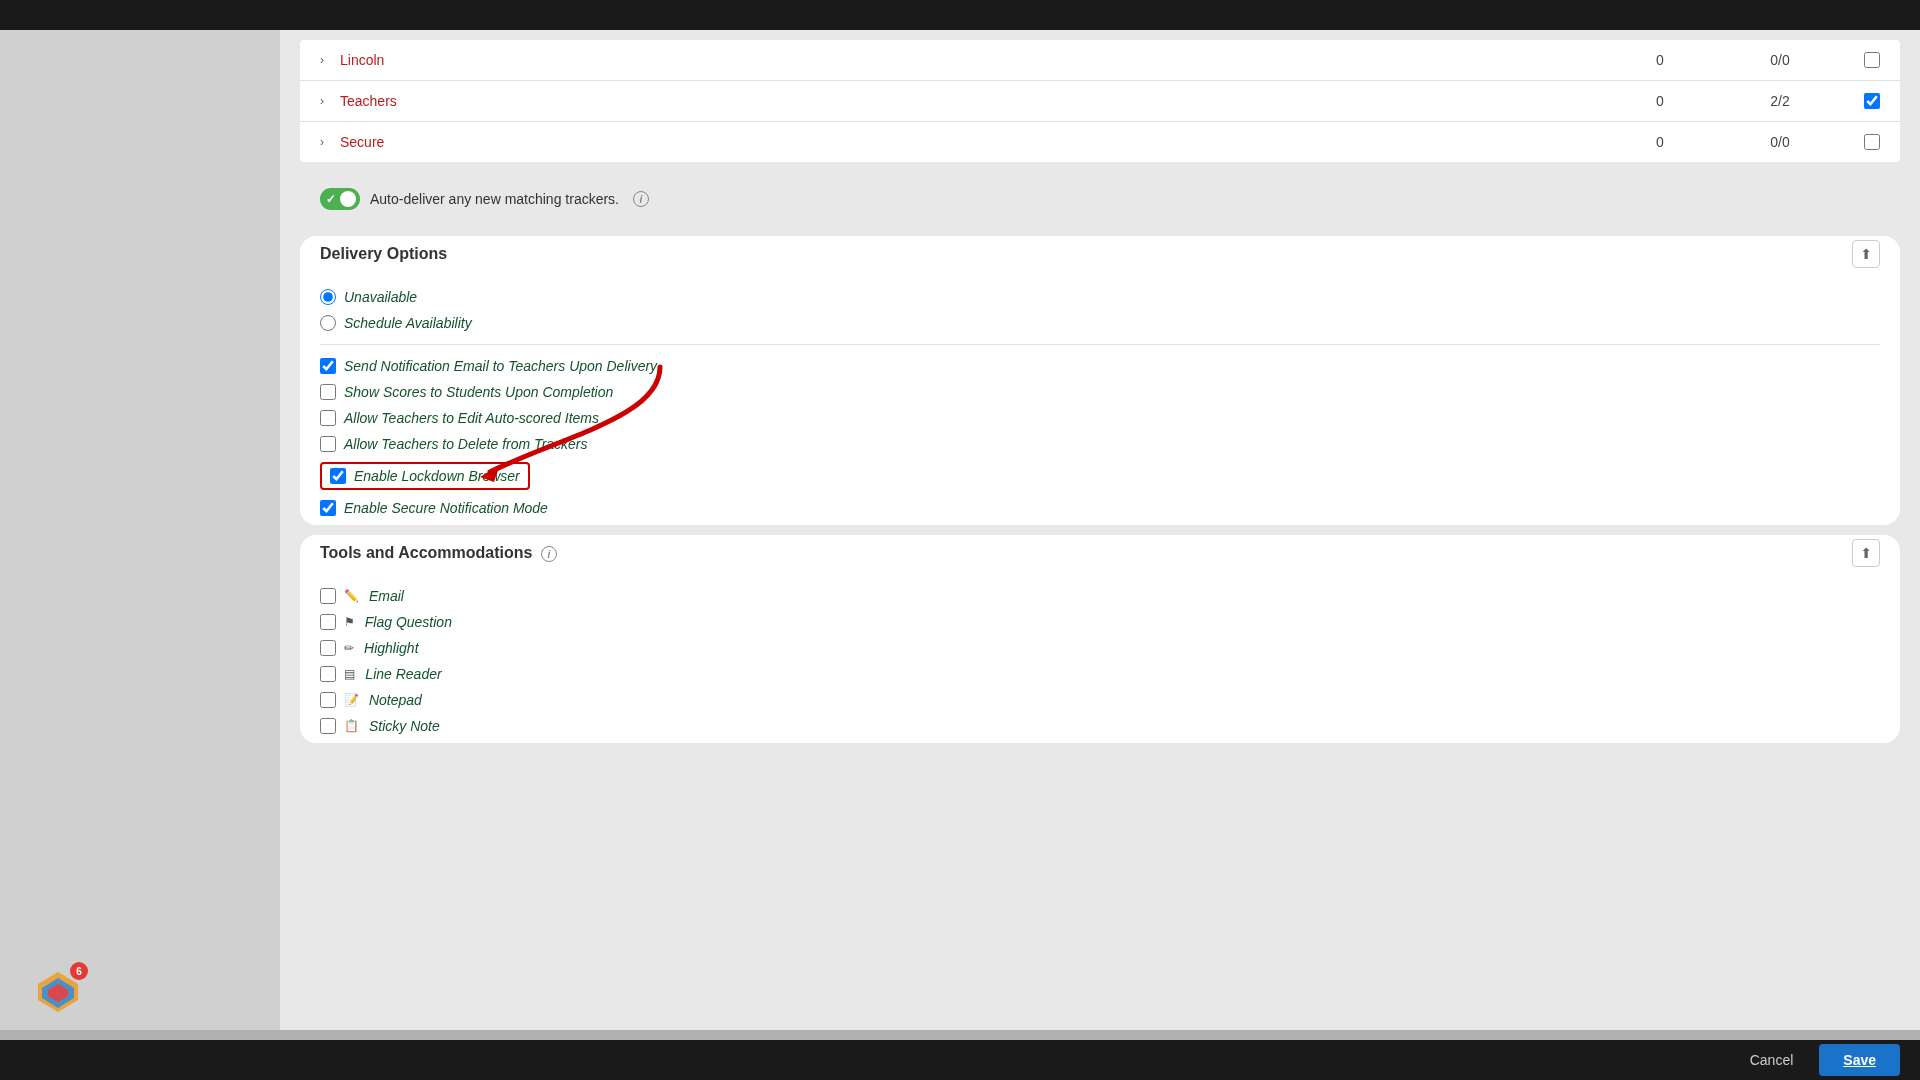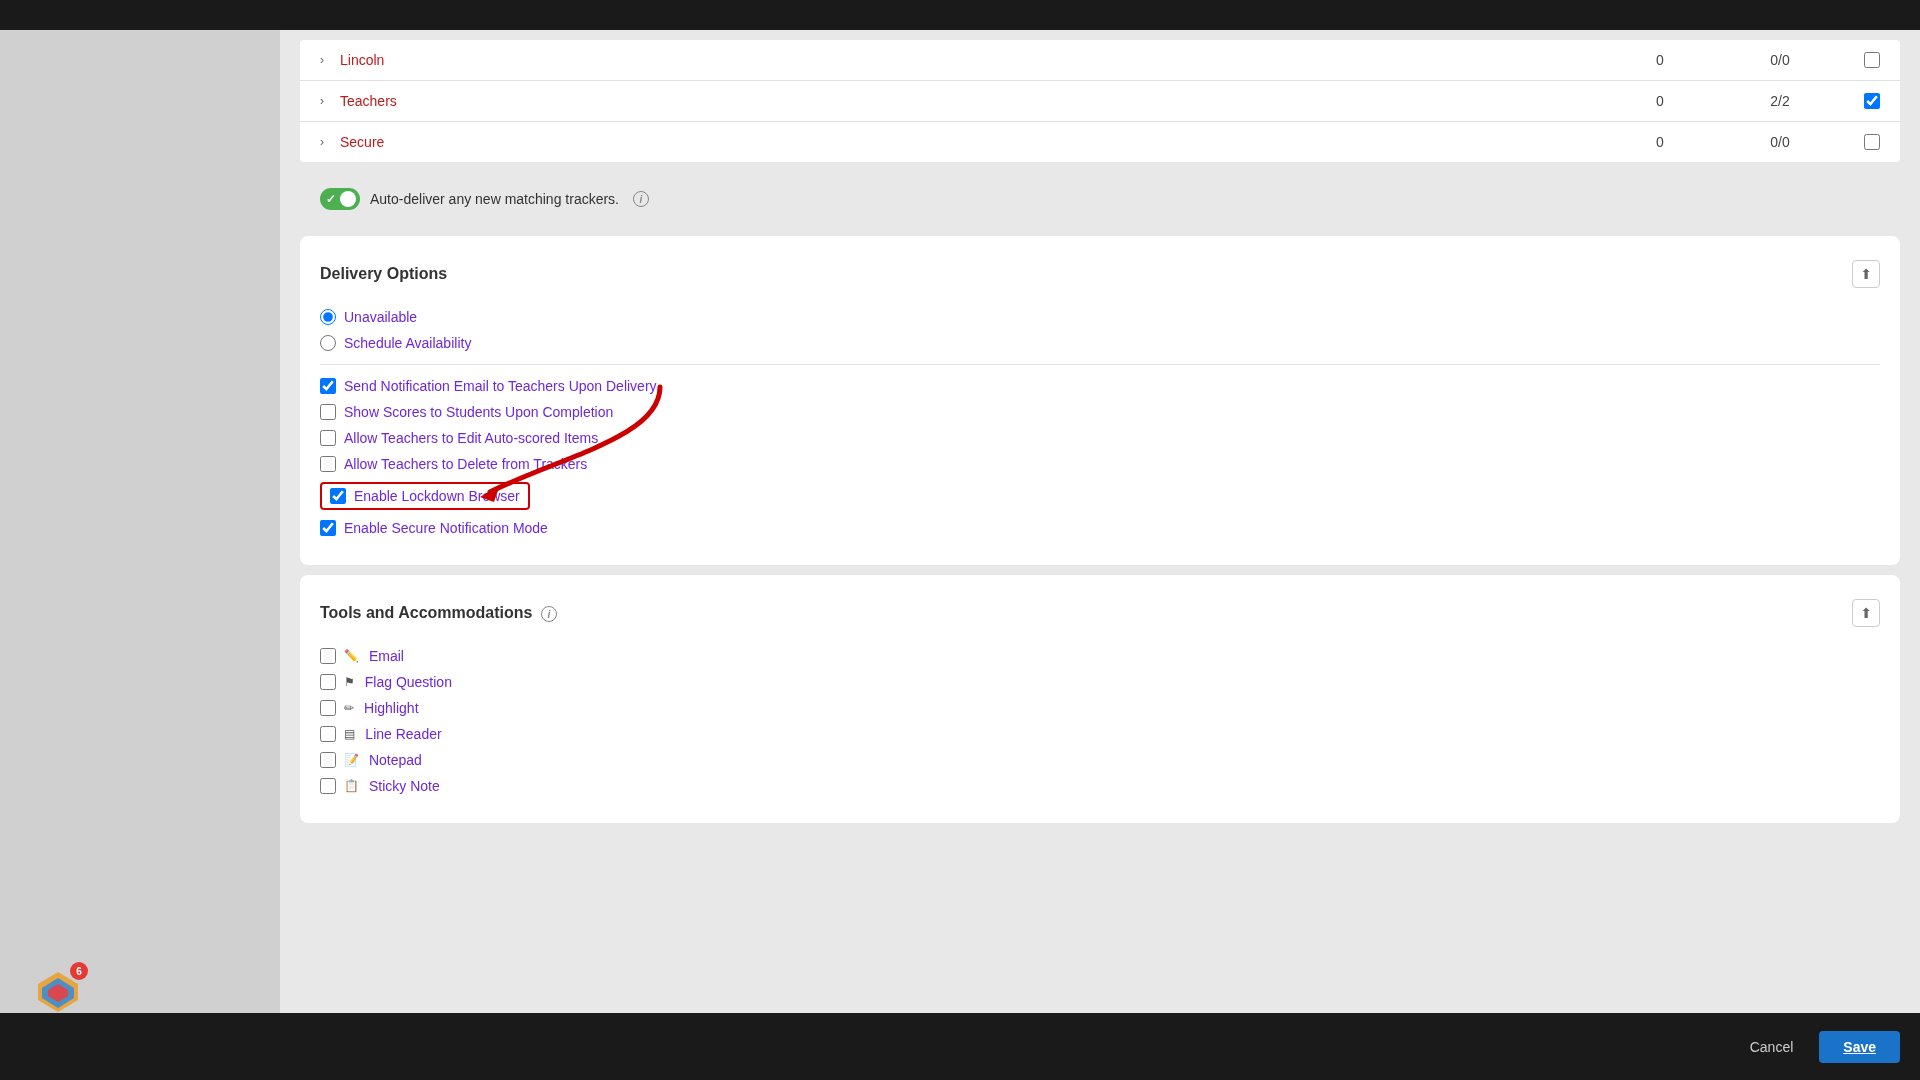--- a/index.html
+++ b/index.html
@@ -17,21 +17,21 @@
     .top-bar {
       background: #1a1a1a;
       height: 30px;
       width: 100%;
       position: absolute;
       top: 0;
     }
 
     .bottom-bar {
       background: #1a1a1a;
-      height: 67px;
+      height: 40px;
       width: 100%;
       position: absolute;
       bottom: 0;
       display: flex;
       align-items: center;
       justify-content: flex-end;
       padding-right: 20px;
       gap: 10px;
     }
 
@@ -143,22 +143,22 @@
       left: 6px;
       top: 4px;
       color: white;
       font-size: 12px;
       font-weight: bold;
     }
 
     .section-container {
       margin: 10px 20px;
       background: white;
-      border-radius: 8px;
-      padding: 24px 20px;
+      border-radius: 16px;
+      padding: 4px 20px;
     }
 
     .section-header {
       display: flex;
       align-items: center;
       justify-content: space-between;
       margin-bottom: 16px;
     }
 
     .section-title {
@@ -189,22 +189,23 @@
     }
 
     .option-row input[type="radio"],
     .option-row input[type="checkbox"] {
       width: 16px;
       height: 16px;
       cursor: pointer;
     }
 
     .option-label {
-      color: #6d28d9;
+      color: #14532d;
       font-size: 14px;
+      font-style: italic;
     }
 
     .highlight-box {
       display: inline-flex;
       align-items: center;
       gap: 8px;
       border: 2px solid #cc0000;
       border-radius: 4px;
       padding: 4px 8px;
       background: white;

